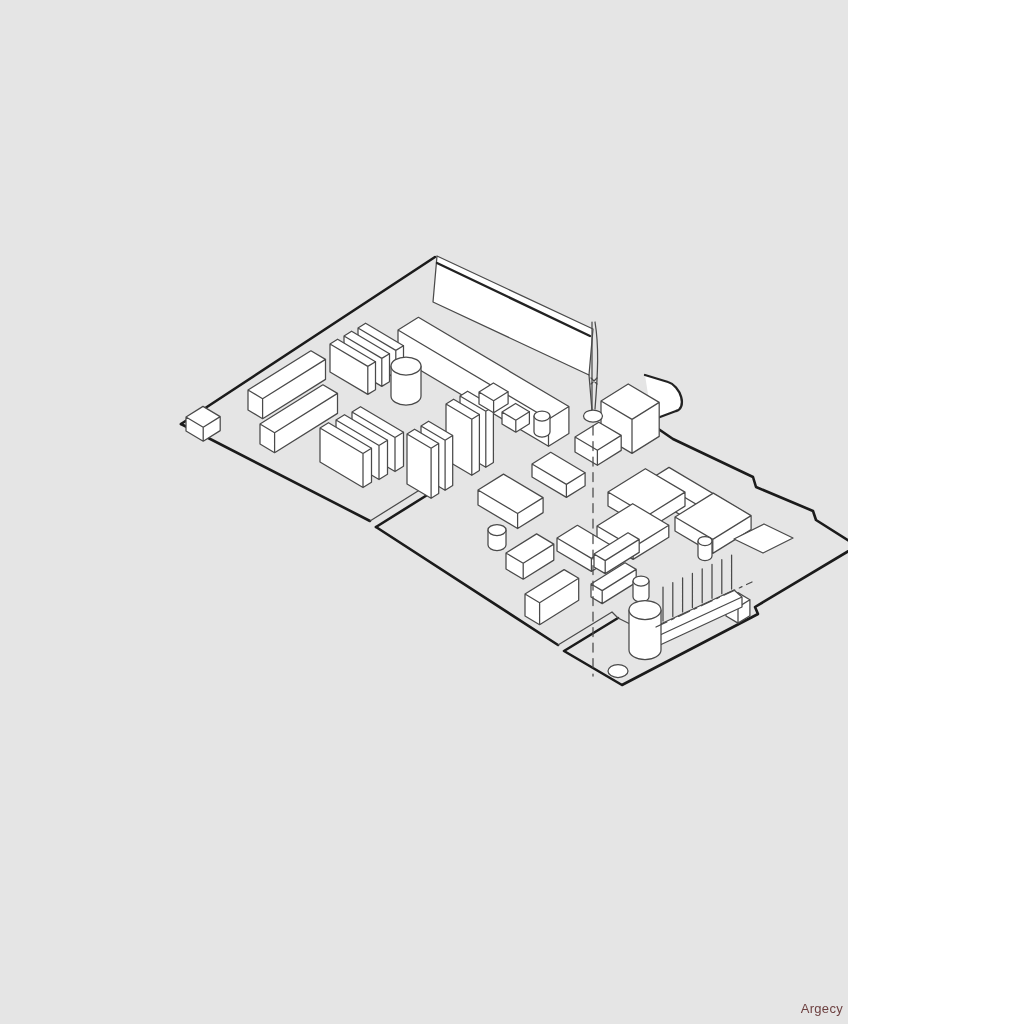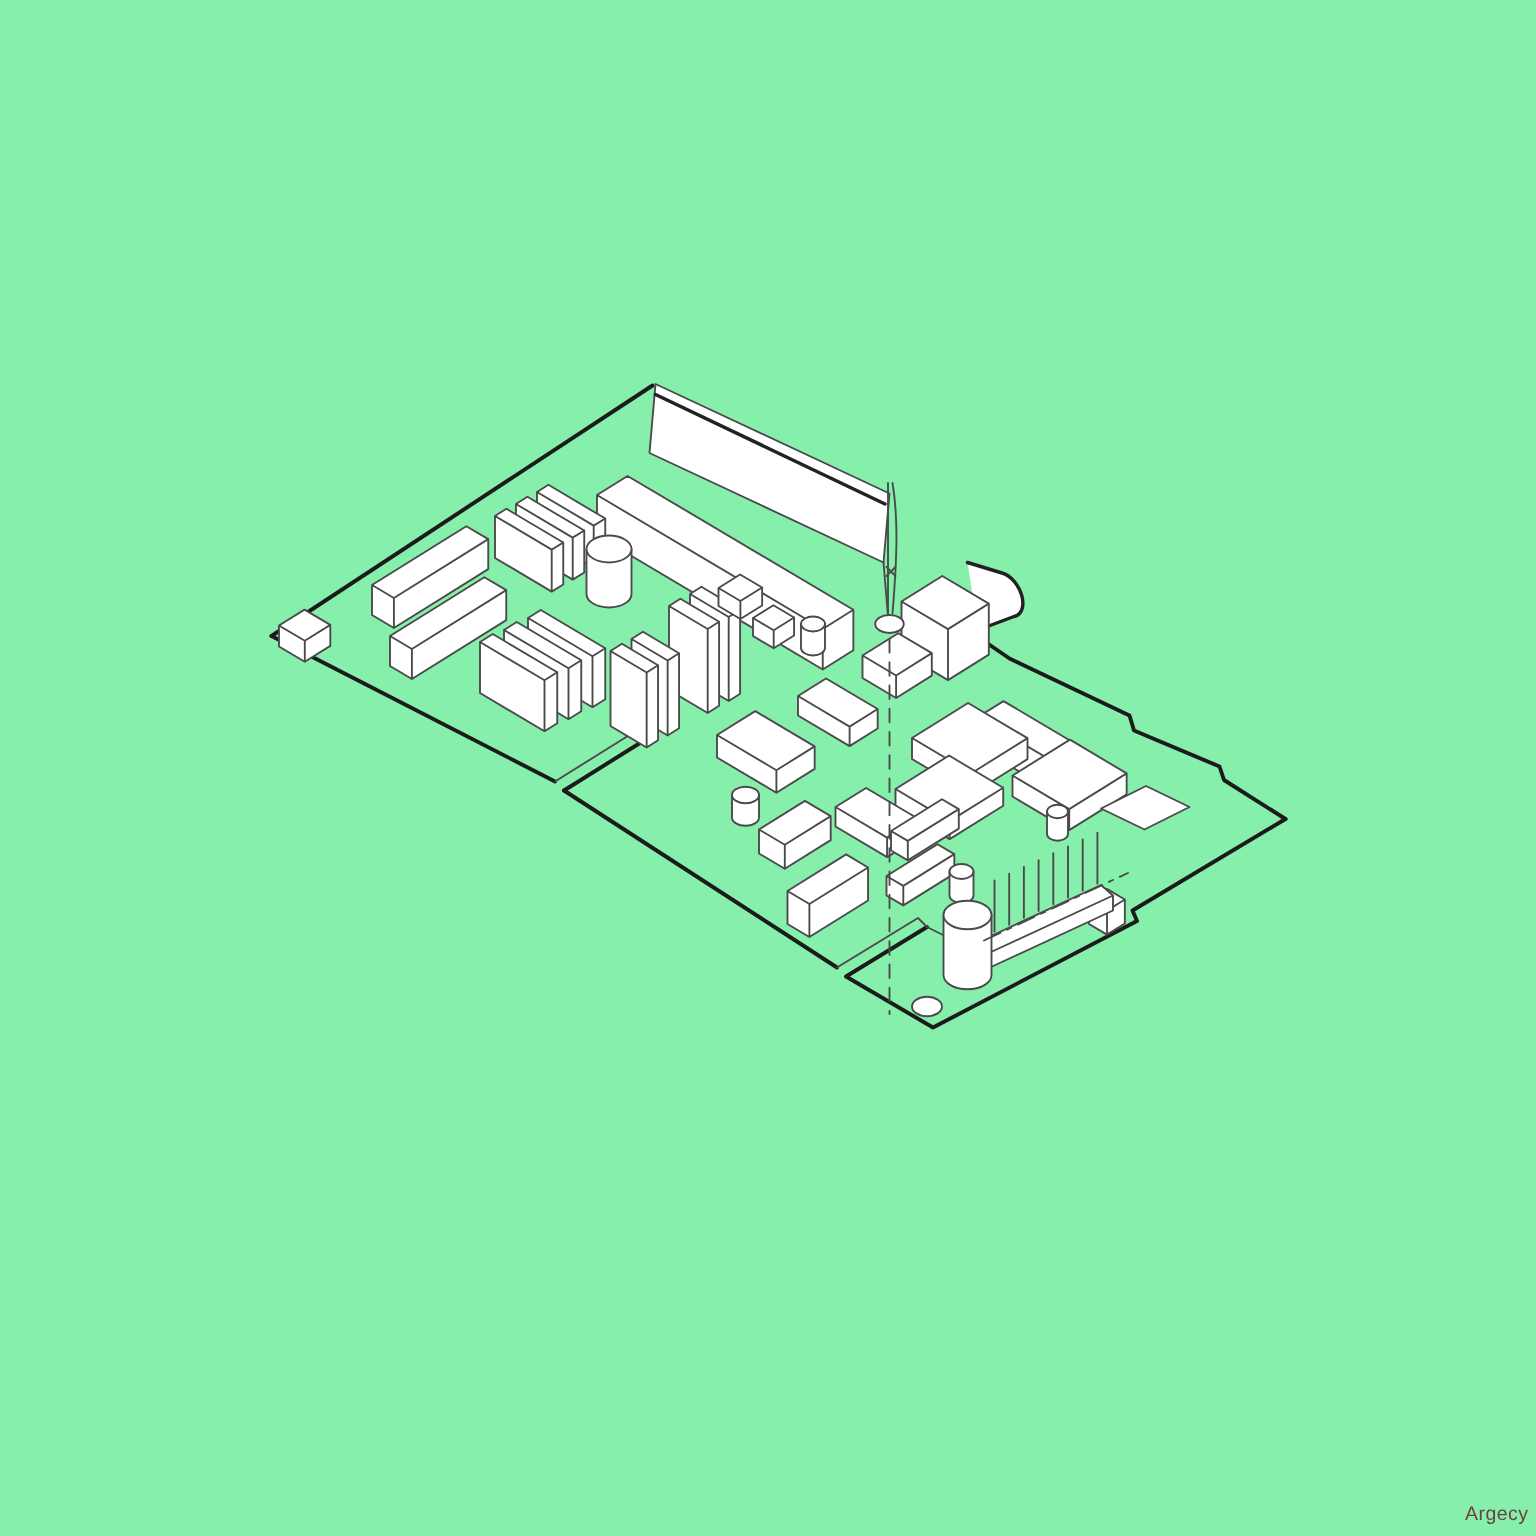--- a/index.html
+++ b/index.html
@@ -1,19 +1,19 @@
 <!DOCTYPE html>
 <html><head>
 <meta charset="utf-8">
 <style>
   html,body{margin:0;padding:0;}
   body{font-family:"Liberation Sans",sans-serif;}
   .stage{
-    position:relative;width:1024px;height:1024px;overflow:hidden;
-    background:#86efac;
+    position:relative;width:848px;height:1024px;overflow:hidden;
+    background:#e5e5e5;
   }
   .stage svg{position:absolute;left:0;top:0;width:1024px;height:1024px;display:block;}
   .watermark{
     position:absolute;right:5px;top:1001px;
     font-size:13px;letter-spacing:0.3px;
     font-family:"Liberation Sans",sans-serif;
   }
 </style>
 </head>
 <body style="background: rgb(255, 255, 255);">

